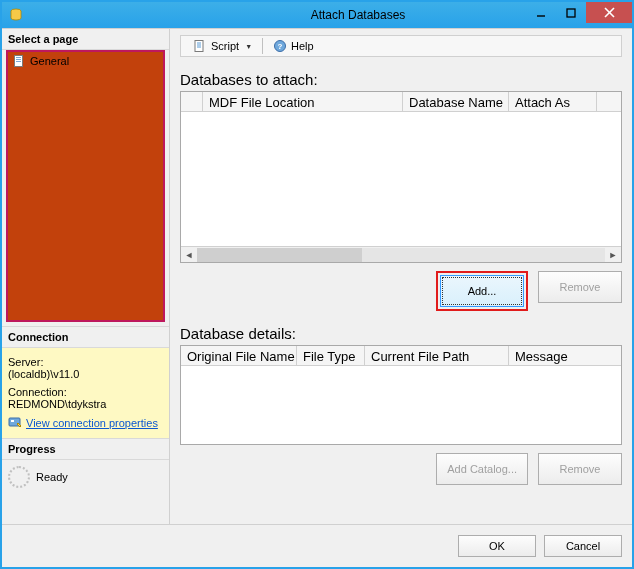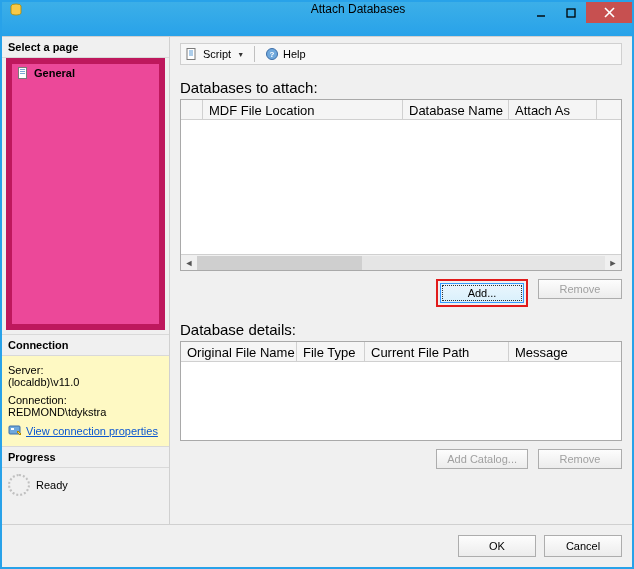--- a/index.html
+++ b/index.html
@@ -1,58 +1,58 @@
 <!DOCTYPE html>
 <html><head>
 <meta charset="utf-8">
 <style>
   * { box-sizing: border-box; }
   html, body { margin:0; padding:0; font-family: "Segoe UI", Tahoma, sans-serif; font-size:11px; color:#000; }
   body { background:#fff; }
   .outer-border { border:2px solid #28a2e9; width:634px; height:569px; overflow:hidden; }
   .window { width:630px; height:565px; background:#f0f0f0; display:flex; flex-direction:column; }
-  .titlebar { height:34px; background:linear-gradient(#3cafe8,#28a2e9); display:flex; align-items:flex-start; position:relative; color:#000; }
+  .titlebar { height:26px; background:linear-gradient(#3cafe8,#28a2e9); display:flex; align-items:center; position:relative; color:#000; }
   .titlebar .db-icon { width:16px; height:16px; margin-left:6px; display:flex; align-items:center; justify-content:center; }
   .titlebar .title { flex:1; text-align:center; font-size:12px; color:#000; padding-left:60px; }
   .win-buttons { display:flex; height:21px; position:absolute; right:0; top:0; }
   .win-btn { width:30px; display:flex; align-items:center; justify-content:center; font-size:12px; color:#000; }
   .win-btn.close { background:#c75050; color:#fff; width:46px; font-size:13px; }
 
   .body { flex:1; display:flex; background:#f0f0f0; border-top:1px solid #d0d0d0; }
   .left-pane { width:168px; display:flex; flex-direction:column; border-right:1px solid #d0d0d0; background:#f0f0f0; }
   .section-header { font-weight:bold; padding:4px 6px; background:#f0f0f0; border-bottom:1px solid #d9d9d9; font-size:11px; }
-  .page-list { flex:0 0 auto; background:#ec4899; border:6px solid #be185d; margin:0px 4px 4px 4px; height:272px;font-weight:bold; }
+  .page-list { flex:0 0 auto; background:#c2410c; border:2px solid #be185d; margin:0px 4px 4px 4px; height:272px; }
   .page-item { padding:2px 4px; display:flex; align-items:center; gap:4px; }
   .page-item .doc-icon { width:14px; height:14px; display:inline-block; }
   .conn-block { padding:4px 6px 6px 6px; font-size:11px; background:#fef9c3; }
   .conn-block .lbl { margin-top:4px; }
   .conn-block a { color:#0b57d0; text-decoration:underline; display:inline-flex; align-items:center; gap:4px; margin-top:6px; }
   .progress-row { display:flex; align-items:center; gap:6px; padding:6px; }
   .spinner { width:22px; height:22px; border:2px dotted #c0c0c0; border-radius:50%; }
 
   .right-pane { flex:1; display:flex; flex-direction:column; padding:6px 10px 6px 10px; background:#f0f0f0; }
-  .toolbar { height:22px; display:flex; align-items:center; gap:4px; border:1px solid #d0d0d0; background:#f7f7f7; padding:0 0; }
+  .toolbar { height:22px; display:flex; align-items:center; gap:4px; border:1px solid #d0d0d0; background:#f7f7f7; padding:0 8px; }
   .toolbar-btn { display:flex; align-items:center; gap:4px; padding:1px 4px; }
   .toolbar-btn .tri { font-size:7px; color:#333; margin-left:2px; }
   .sep { width:1px; height:16px; background:#c0c0c0; margin:0 2px; }
 
   .section-label { margin-top:14px; margin-bottom:3px; font-size:15px; }
   .grid { border:1px solid #a9a9a9; background:#fff; position:relative; }
   .grid-head { display:flex; height:20px; border-bottom:1px solid #d0d0d0; background:#f5f5f5; font-size:13px; }
   .grid-head .rowhdr { width:22px; border-right:1px solid #d0d0d0; }
   .grid-head .col { padding:3px 6px; border-right:1px solid #d0d0d0; overflow:hidden; white-space:nowrap; }
   .grid1 { height:172px; display:flex; flex-direction:column; }
   .grid1 .body-area { flex:1; background:#fff; }
   .grid1 .hscroll { height:16px; background:#f0f0f0; border-top:1px solid #d0d0d0; display:flex; align-items:center; }
   .hscroll .arrow { width:16px; height:14px; display:flex; align-items:center; justify-content:center; font-size:9px; color:#555; }
   .hscroll .track { flex:1; height:14px; background:#e5e5e5; position:relative; }
   .hscroll .thumb { position:absolute; left:0; top:0; height:14px; width:165px; background:#cfcfcf; }
 
   .btn-row { margin-top:8px; display:flex; justify-content:flex-end; gap:10px; }
-  .btn { min-width:84px; height:20px; border:1px solid #adadad; background:linear-gradient(#fdfdfd,#ececec); font-size:11px; display:flex; align-items:center; justify-content:center; padding:0 10px; }
+  .btn { min-width:84px; height:32px; border:1px solid #adadad; background:linear-gradient(#fdfdfd,#ececec); font-size:11px; display:flex; align-items:center; justify-content:center; padding:0 10px; }
   .btn.disabled { color:#a0a0a0; }
   .btn.focused { border:1px solid #3399ff; background:linear-gradient(#eaf6fd,#d9f0fc); outline:1px dotted #333; outline-offset:-3px; }
   .red-box { border:2px solid #e11b1b; padding:2px; display:inline-block; }
 
   .grid2 { height:100px; }
   .grid2 .body-area { height:78px; background:#fff; }
 
   .dialog-buttons { border-top:1px solid #d0d0d0; padding:10px; display:flex; justify-content:flex-end; gap:8px; background:#f0f0f0; }
   .dlg-btn { width:78px; height:22px; border:1px solid #adadad; background:linear-gradient(#fdfdfd,#ececec); font-size:11px; display:flex; align-items:center; justify-content:center; }
 

